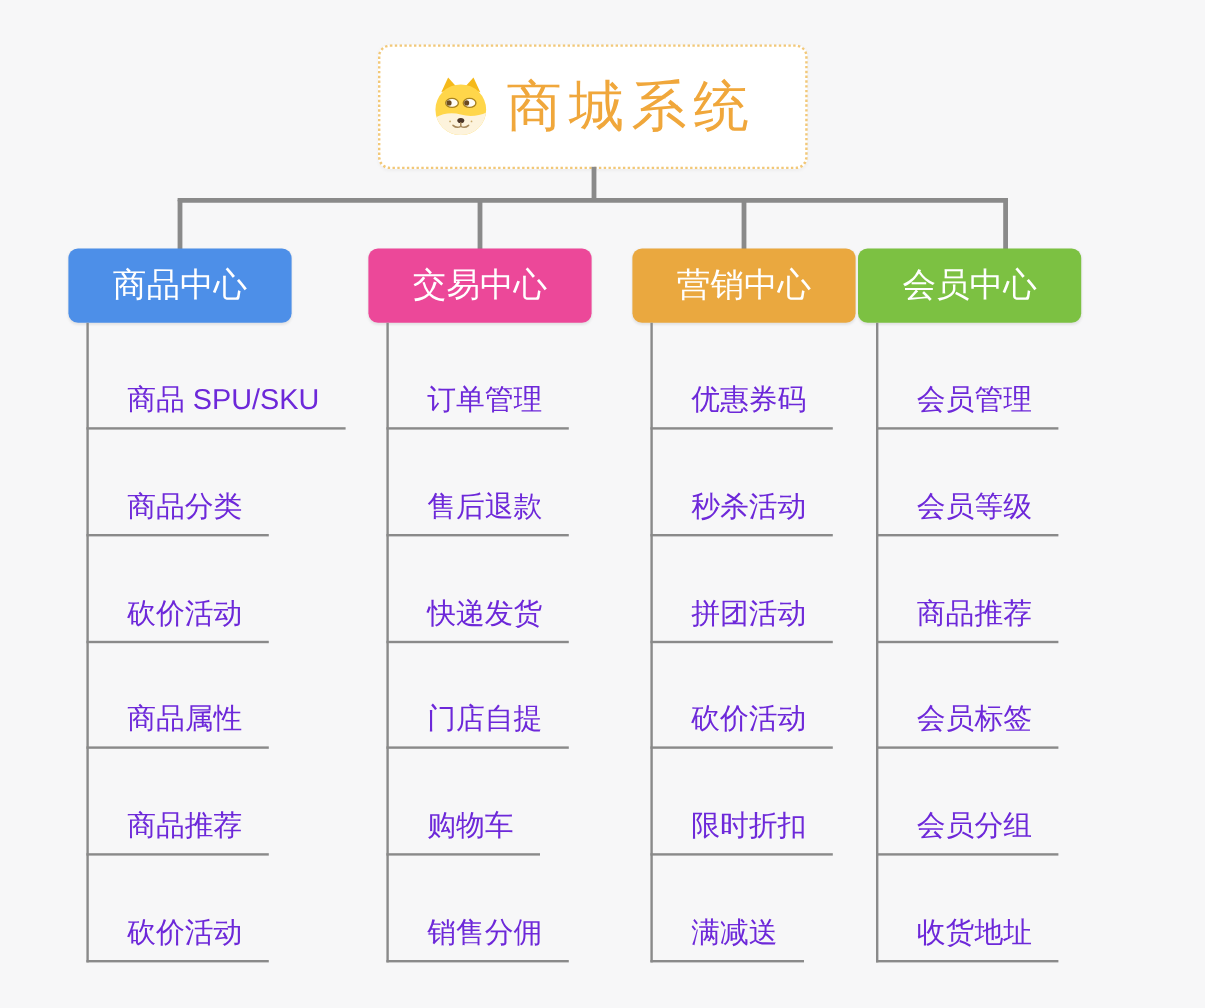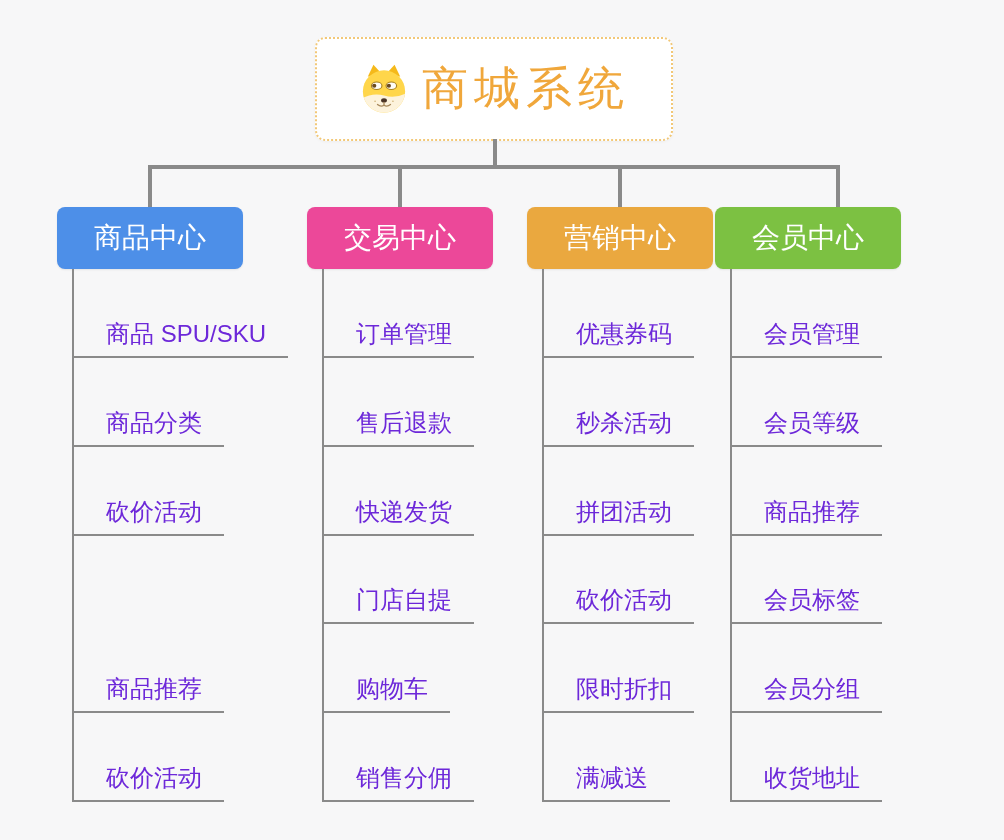--- a/index.html
+++ b/index.html
@@ -141,20 +141,21 @@
   <div class="line drop drop-2"></div>
   <div class="line drop drop-3"></div>
   <div class="line drop drop-4"></div>
 
   <div class="branch branch-1">
     <div class="branch-header bg-blue">商品中心</div>
     <div class="vline"></div>
     <div class="leaf row-1">商品 SPU/SKU</div>
     <div class="leaf row-2">商品分类</div>
     <div class="leaf row-3">砍价活动</div>
+    <div class="leaf row-4">商品属性</div>
     <div class="leaf row-5">商品推荐</div>
     <div class="leaf row-6">砍价活动</div>
   </div>
 
   <div class="branch branch-2">
     <div class="branch-header bg-red">交易中心</div>
     <div class="vline"></div>
     <div class="leaf row-1">订单管理</div>
     <div class="leaf row-2">售后退款</div>
     <div class="leaf row-3">快递发货</div>

